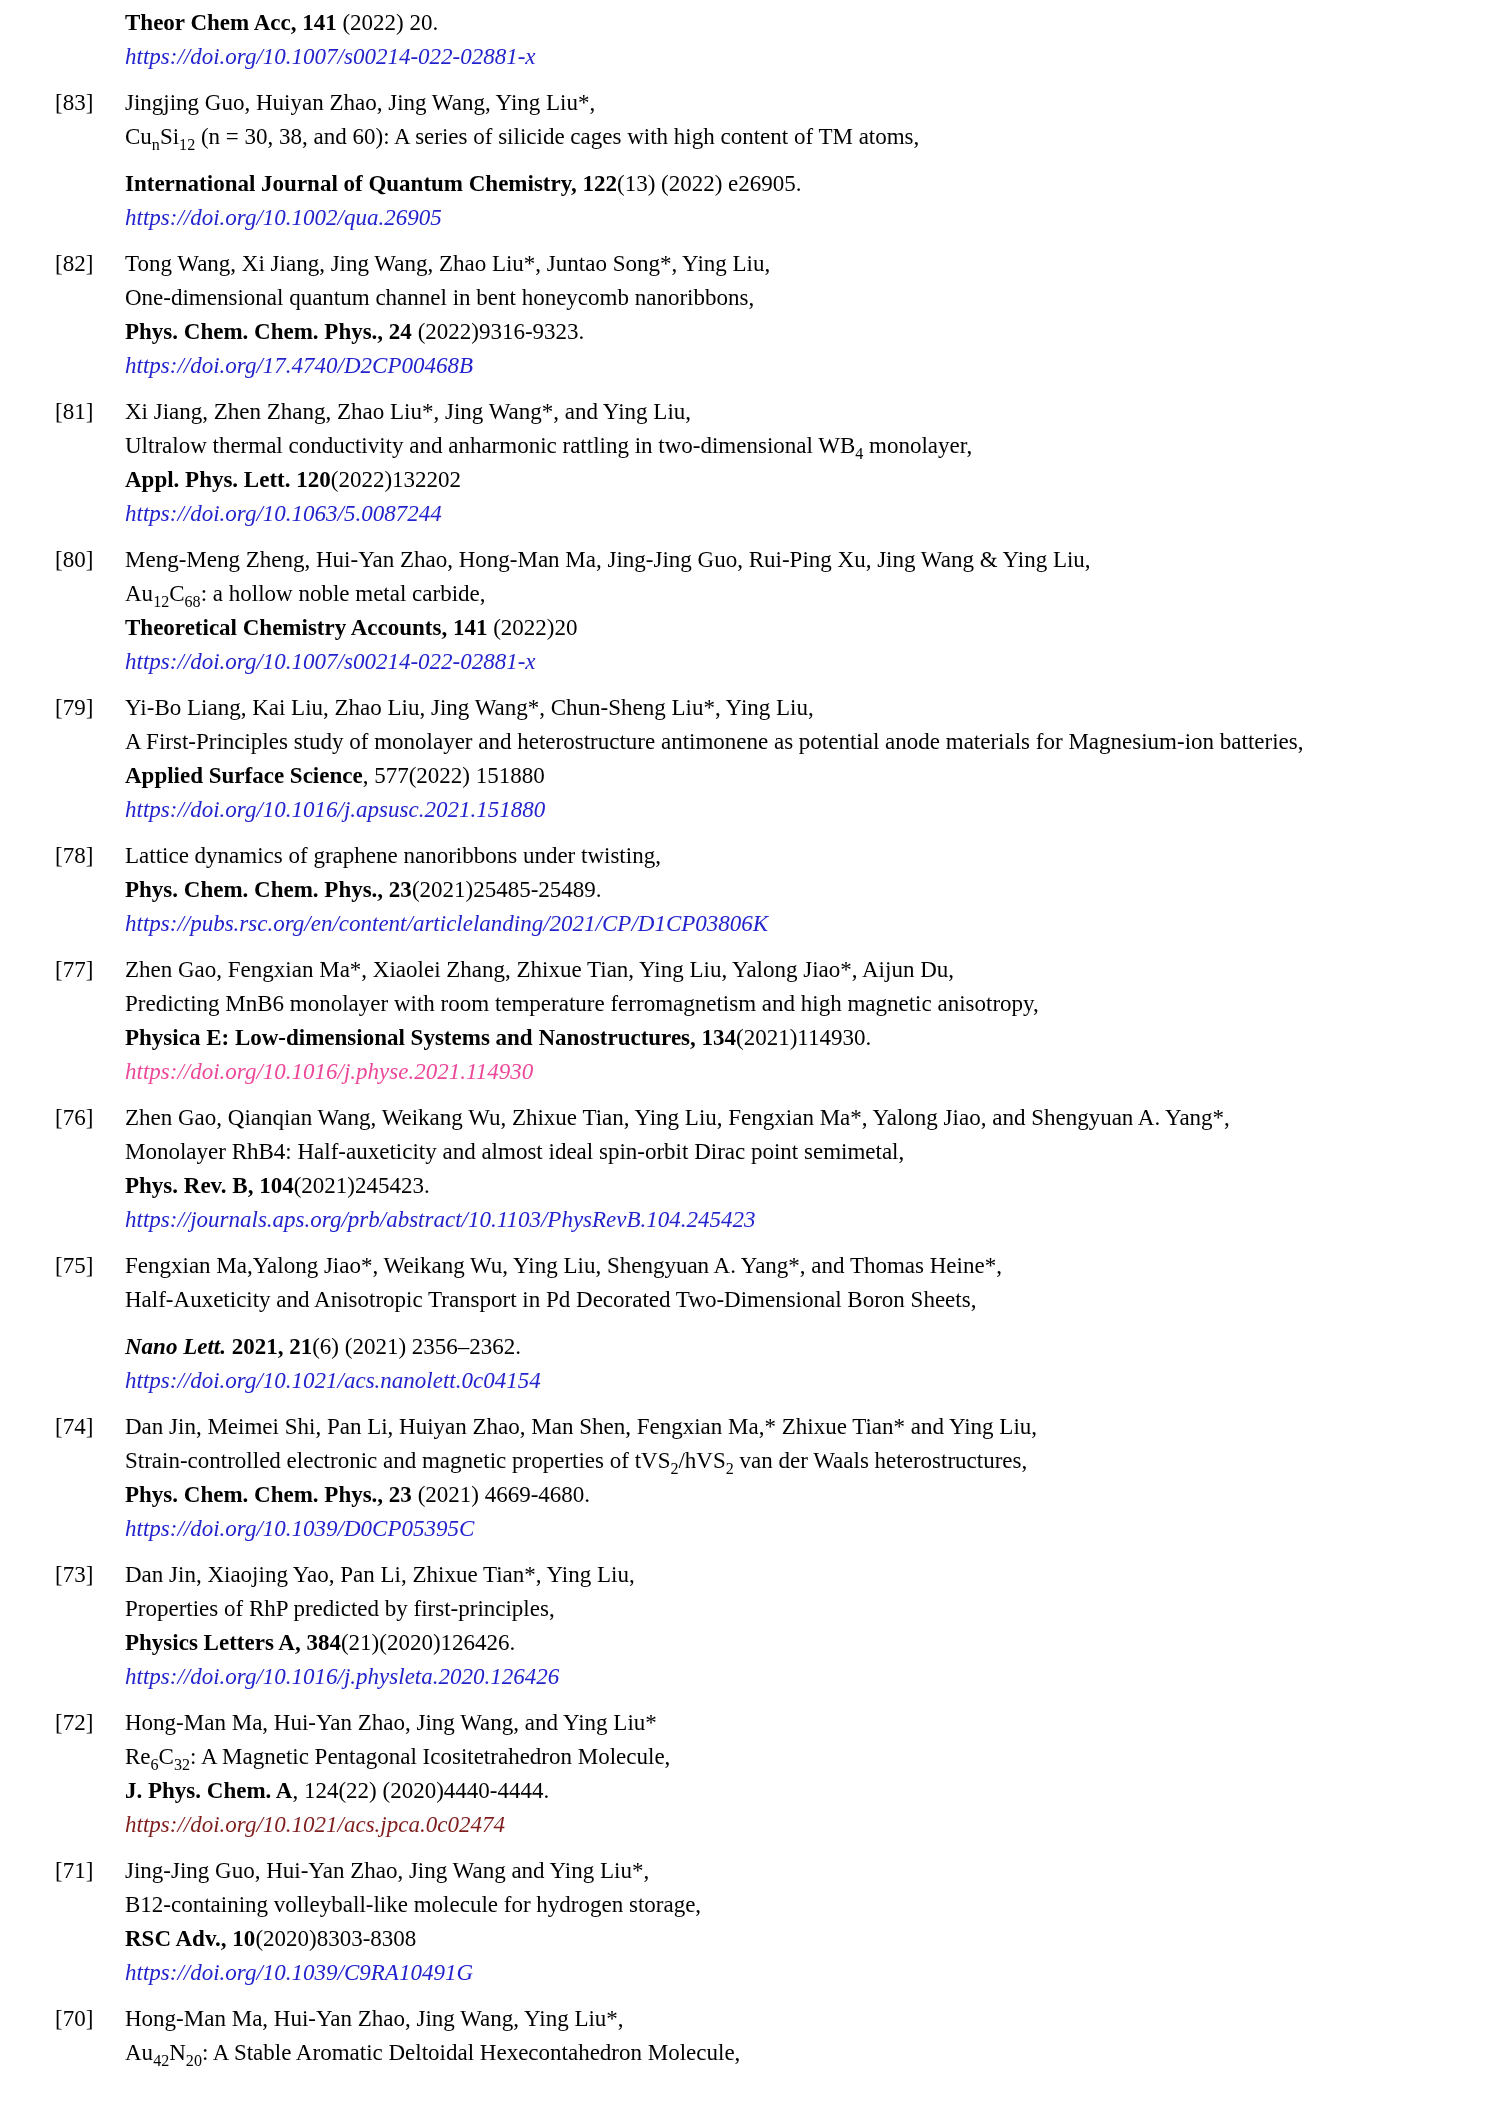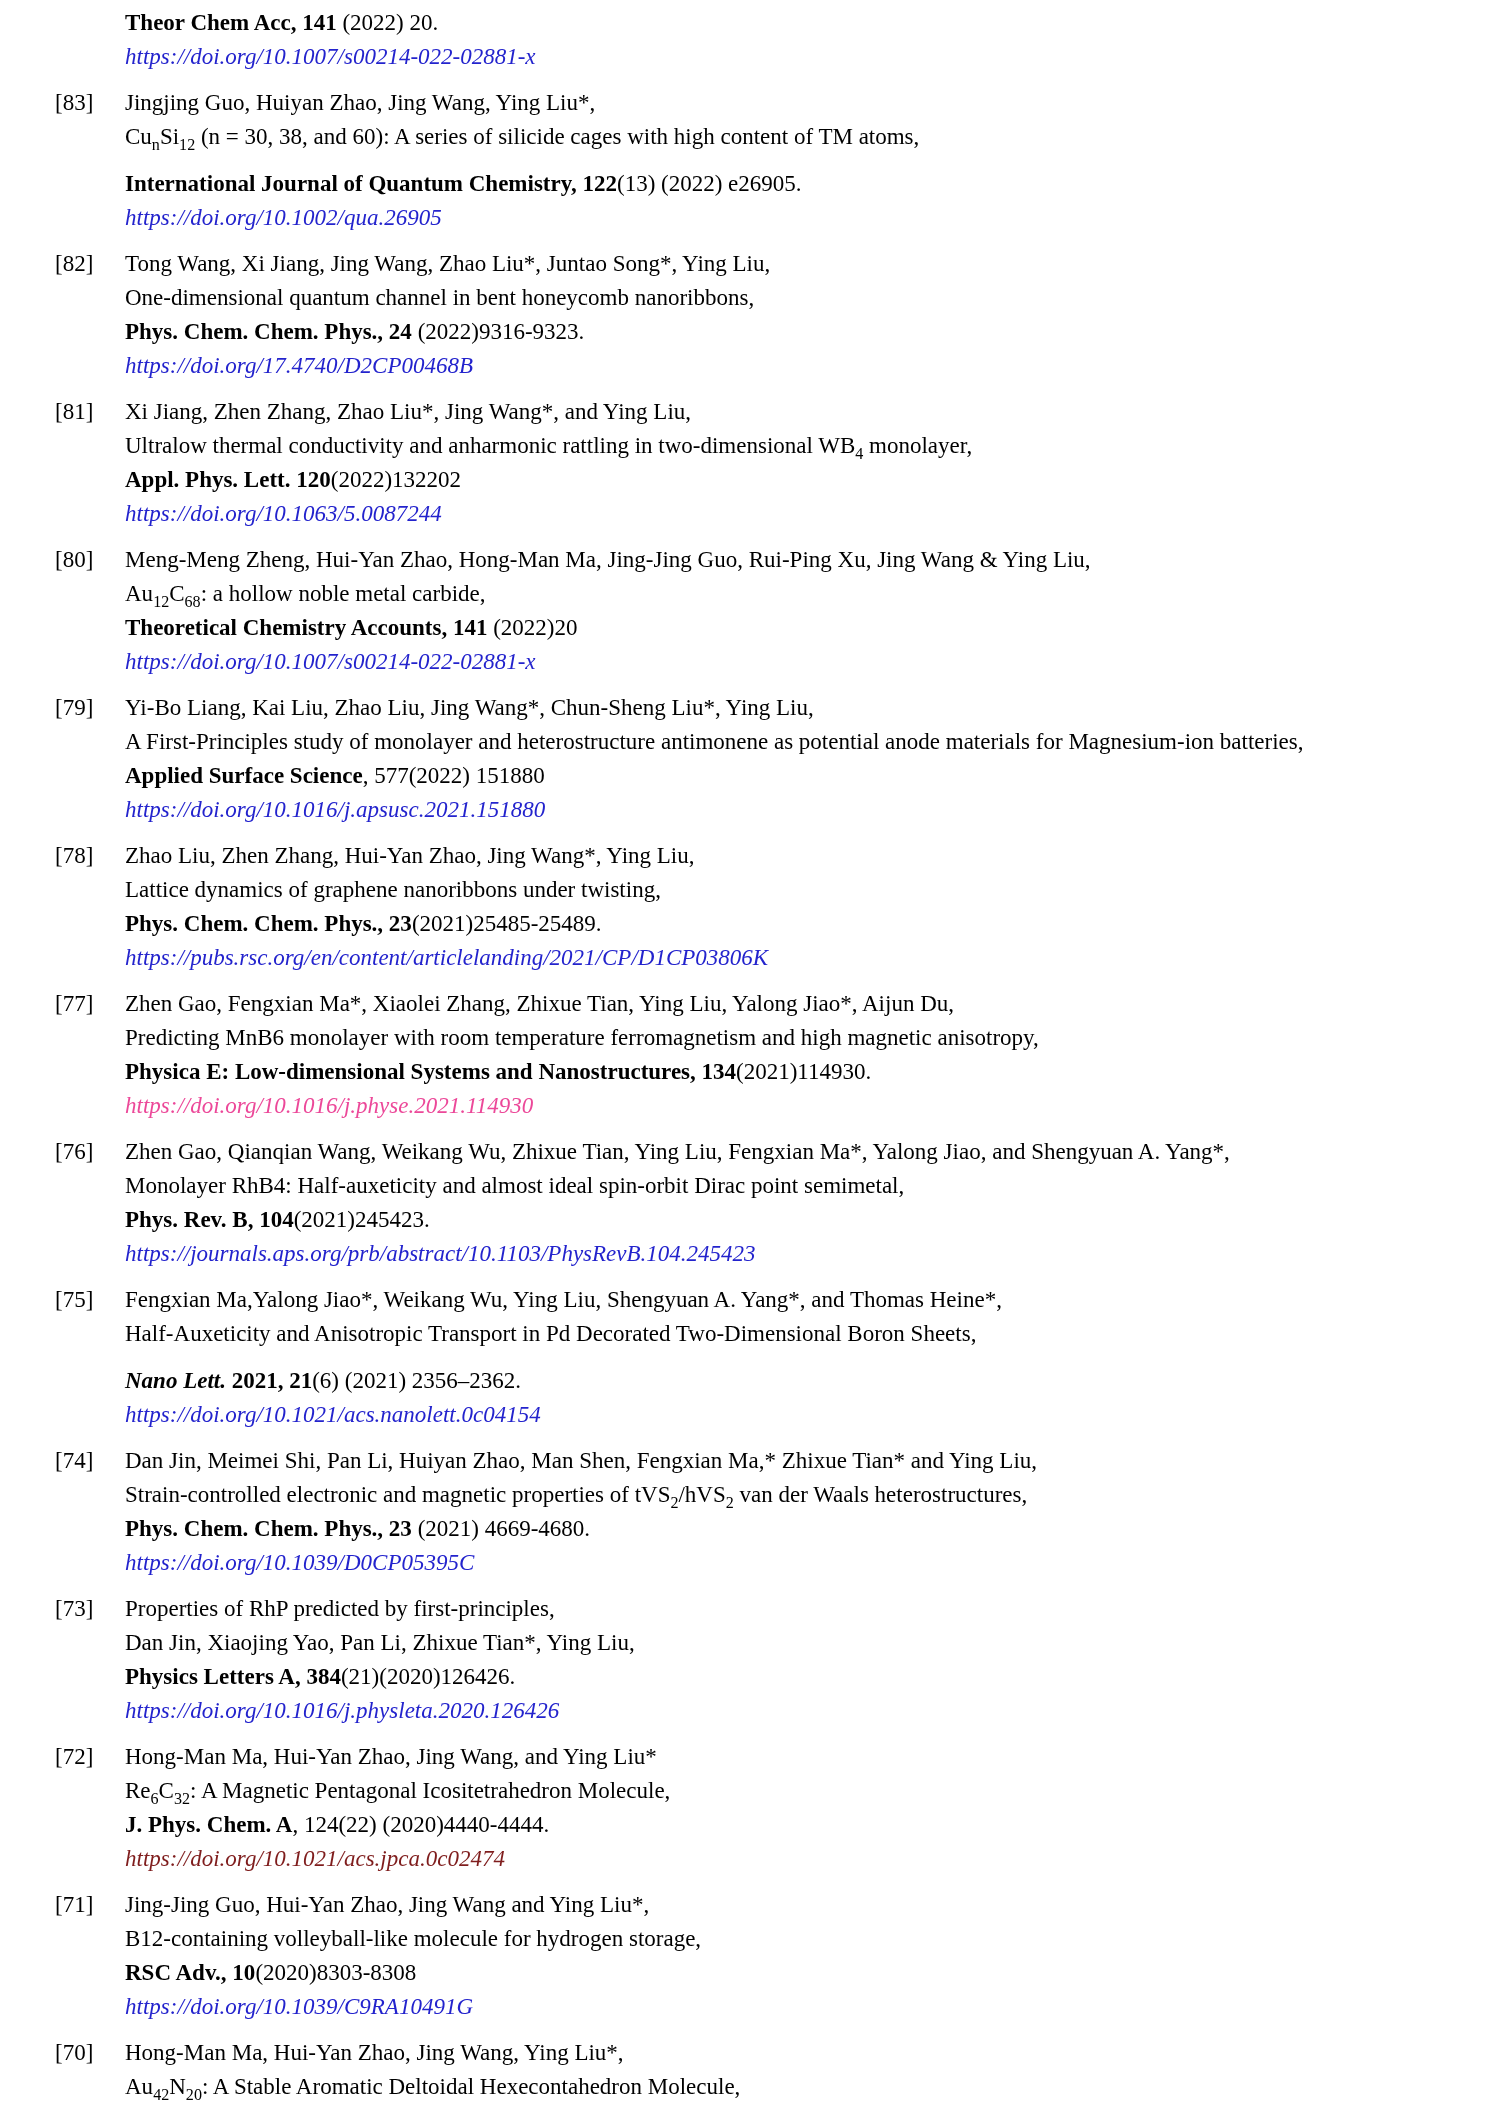--- a/index.html
+++ b/index.html
@@ -91,21 +91,20 @@
       <div class="line authors">Yi-Bo Liang, Kai Liu, Zhao Liu, Jing Wang*, Chun-Sheng Liu*, Ying Liu,</div>
       <div class="line title"><span>A First-Principles study of monolayer and heterostructure antimonene as potential anode materials for Magnesium-ion batteries,</span></div>
       <div class="line journal"><span class="b">Applied Surface Science</span><span>, 577(2022) 151880</span></div>
       <div class="line link-line"><a class="doi" href="#" style="color: rgb(35, 35, 205);">https://doi.org/10.1016/j.apsusc.2021.151880</a></div>
     </div>
   </div>
 
   <div class="entry">
     <div class="num">[78]</div>
     <div class="content">
-      <div class="line authors">Zhao Liu, Zhen Zhang, Hui-Yan Zhao, Jing Wang*, Ying Liu,</div>
       <div class="line title"><span>Lattice dynamics of graphene nanoribbons under twisting,</span></div>
       <div class="line journal"><span class="b">Phys. Chem. Chem. Phys., 23</span><span>(2021)25485-25489.</span></div>
       <div class="line link-line"><a class="doi" href="#" style="color: rgb(35, 35, 205);">https://pubs.rsc.org/en/content/articlelanding/2021/CP/D1CP03806K</a></div>
     </div>
   </div>
 
   <div class="entry">
     <div class="num">[77]</div>
     <div class="content">
       <div class="line authors">Zhen Gao, Fengxian Ma*, Xiaolei Zhang, Zhixue Tian, Ying Liu, Yalong Jiao*, Aijun Du,</div>
@@ -141,22 +140,22 @@
       <div class="line authors">Dan Jin, Meimei Shi, Pan Li, Huiyan Zhao, Man Shen, Fengxian Ma,* Zhixue Tian* and Ying Liu,</div>
       <div class="line title"><span>Strain-controlled electronic and magnetic properties of tVS</span><span class="sub">2</span><span>/hVS</span><span class="sub">2</span><span> van der Waals heterostructures,</span></div>
       <div class="line journal"><span class="b">Phys. Chem. Chem. Phys., 23</span><span> (2021) 4669-4680.</span></div>
       <div class="line link-line"><a class="doi" href="#" style="color: rgb(35, 35, 205);">https://doi.org/10.1039/D0CP05395C</a></div>
     </div>
   </div>
 
   <div class="entry">
     <div class="num">[73]</div>
     <div class="content">
+      <div class="line authors">Dan Jin, Xiaojing Yao, Pan Li, Zhixue Tian*, Ying Liu,</div>
       <div class="line title"><span>Properties of RhP predicted by first-principles,</span></div>
-      <div class="line authors">Dan Jin, Xiaojing Yao, Pan Li, Zhixue Tian*, Ying Liu,</div>
       <div class="line journal"><span class="b">Physics Letters A, 384</span><span>(21)(2020)126426.</span></div>
       <div class="line link-line"><a class="doi" href="#" style="color: rgb(35, 35, 205);">https://doi.org/10.1016/j.physleta.2020.126426</a></div>
     </div>
   </div>
 
   <div class="entry">
     <div class="num">[72]</div>
     <div class="content">
       <div class="line authors">Hong-Man Ma, Hui-Yan Zhao, Jing Wang, and Ying Liu*</div>
       <div class="line title"><span>Re</span><span class="sub">6</span><span>C</span><span class="sub">32</span><span>: A Magnetic Pentagonal Icositetrahedron Molecule,</span></div>

